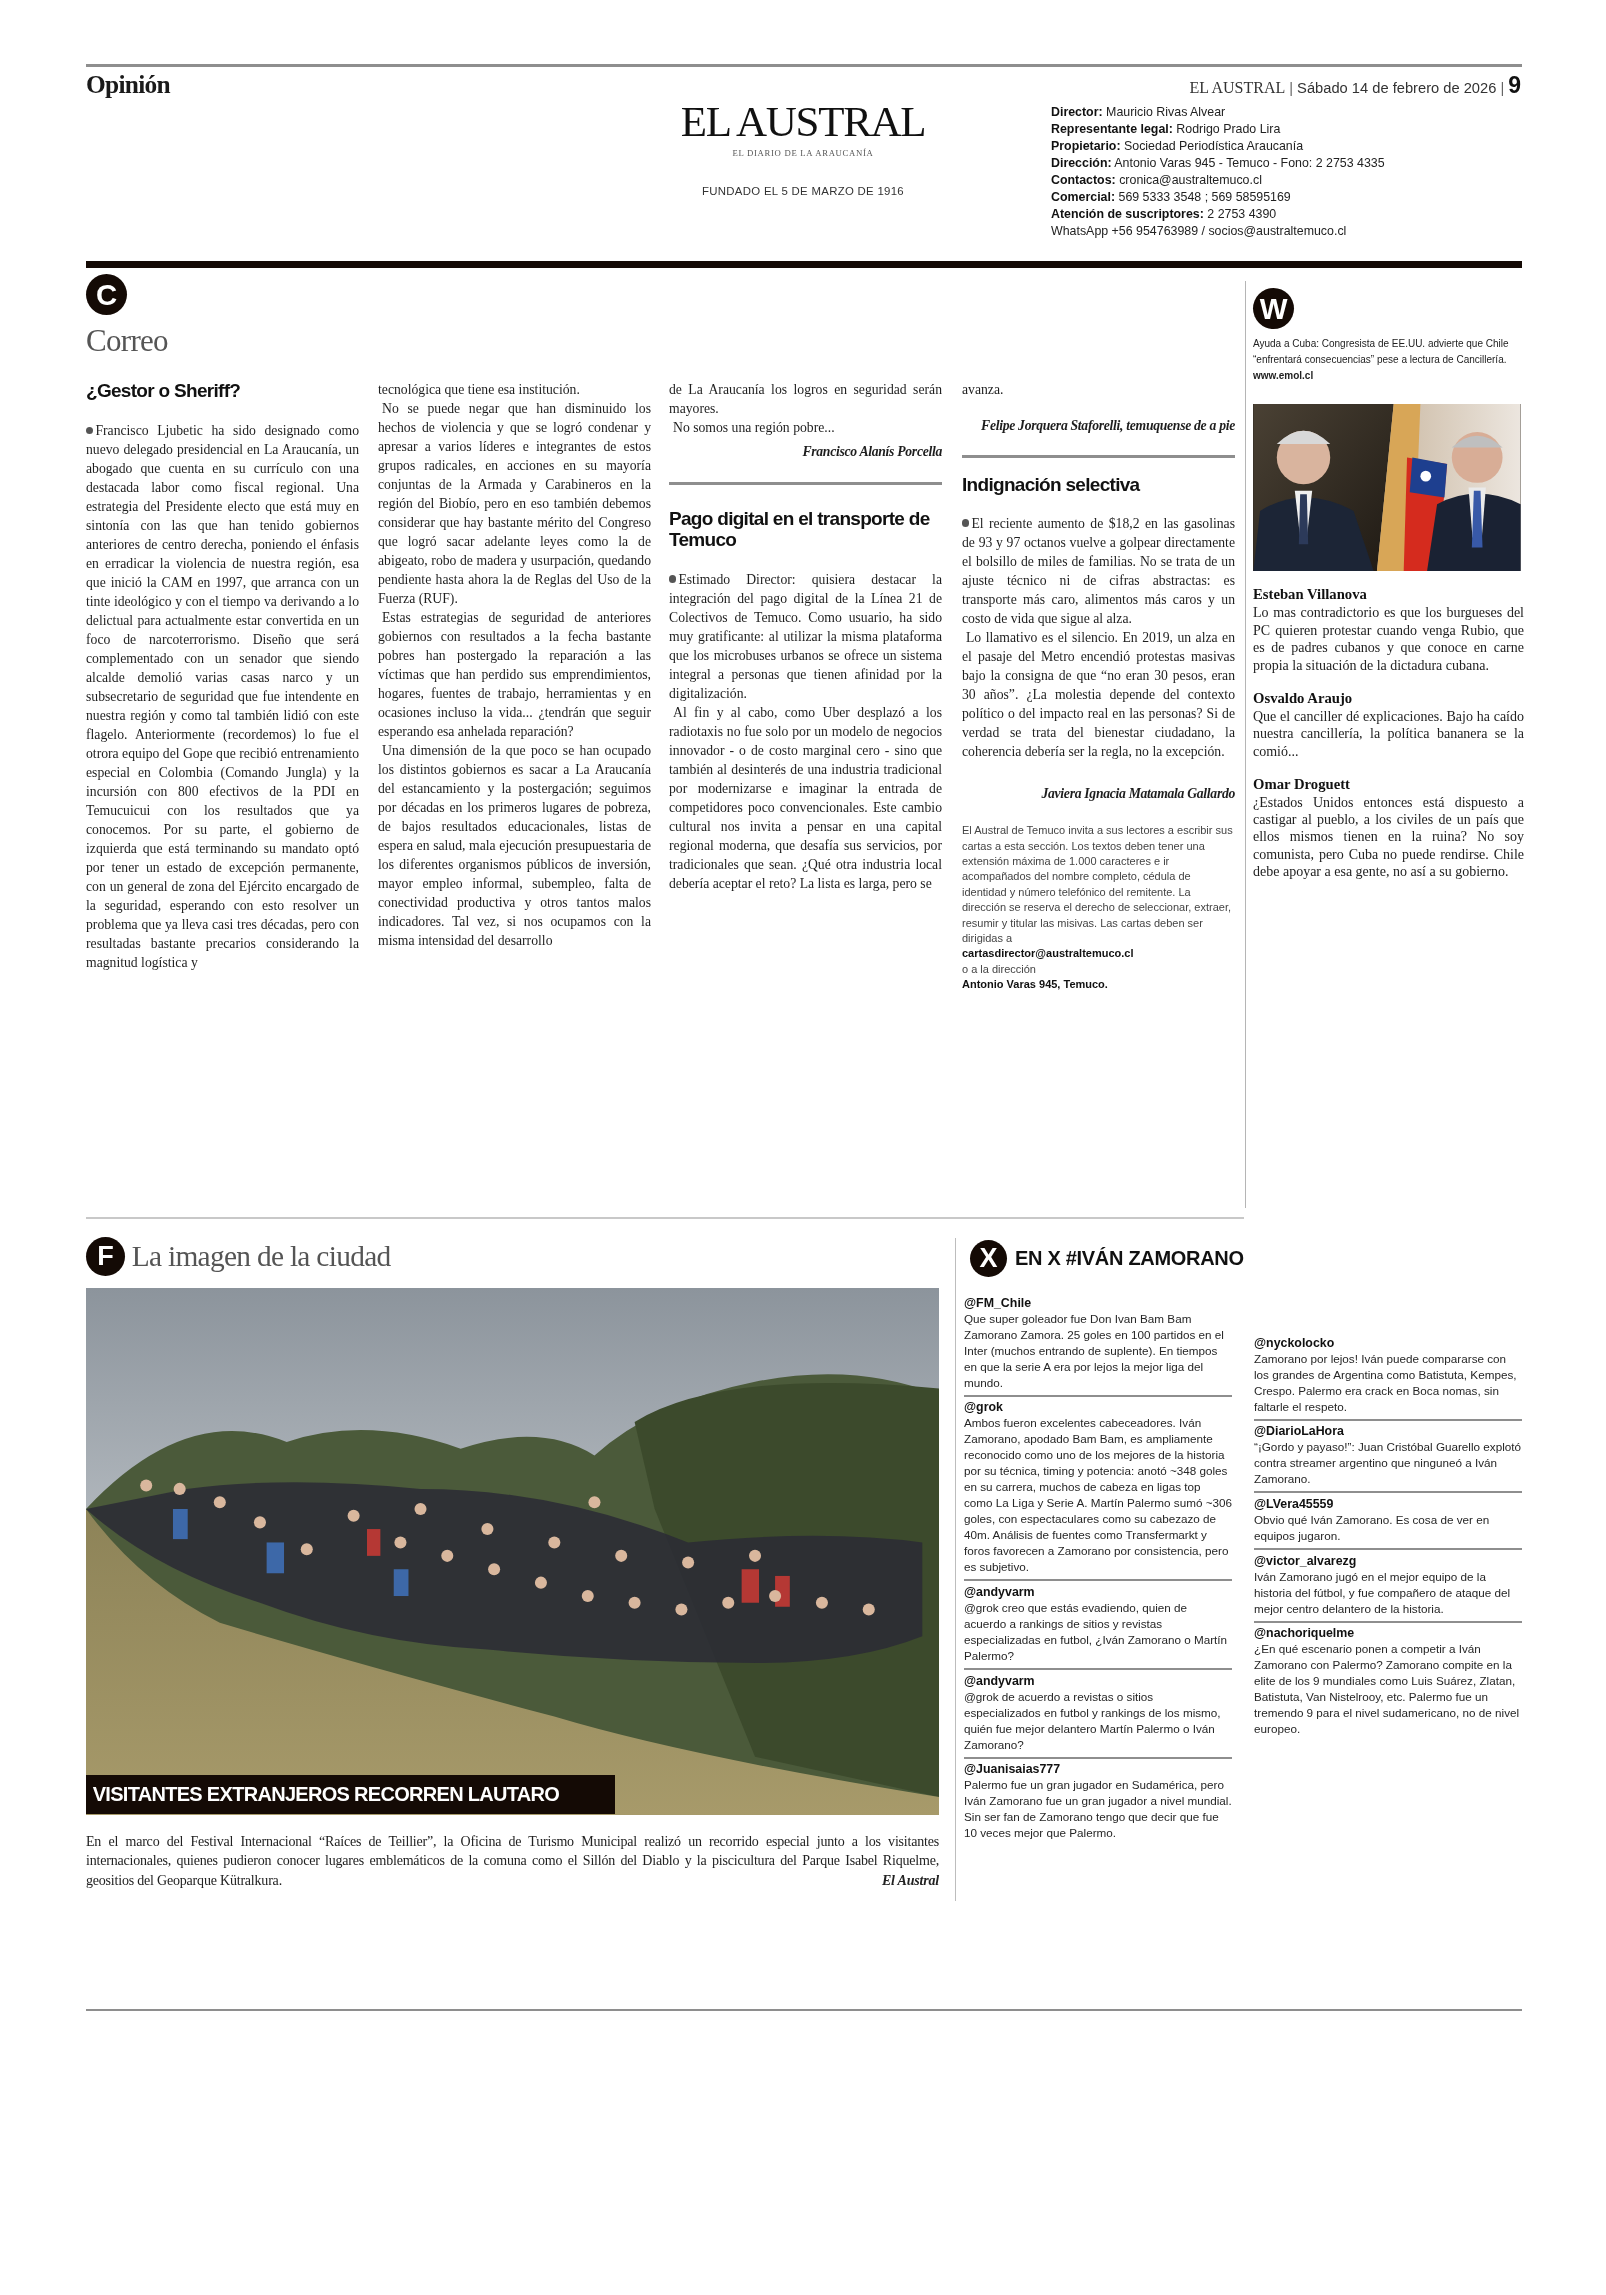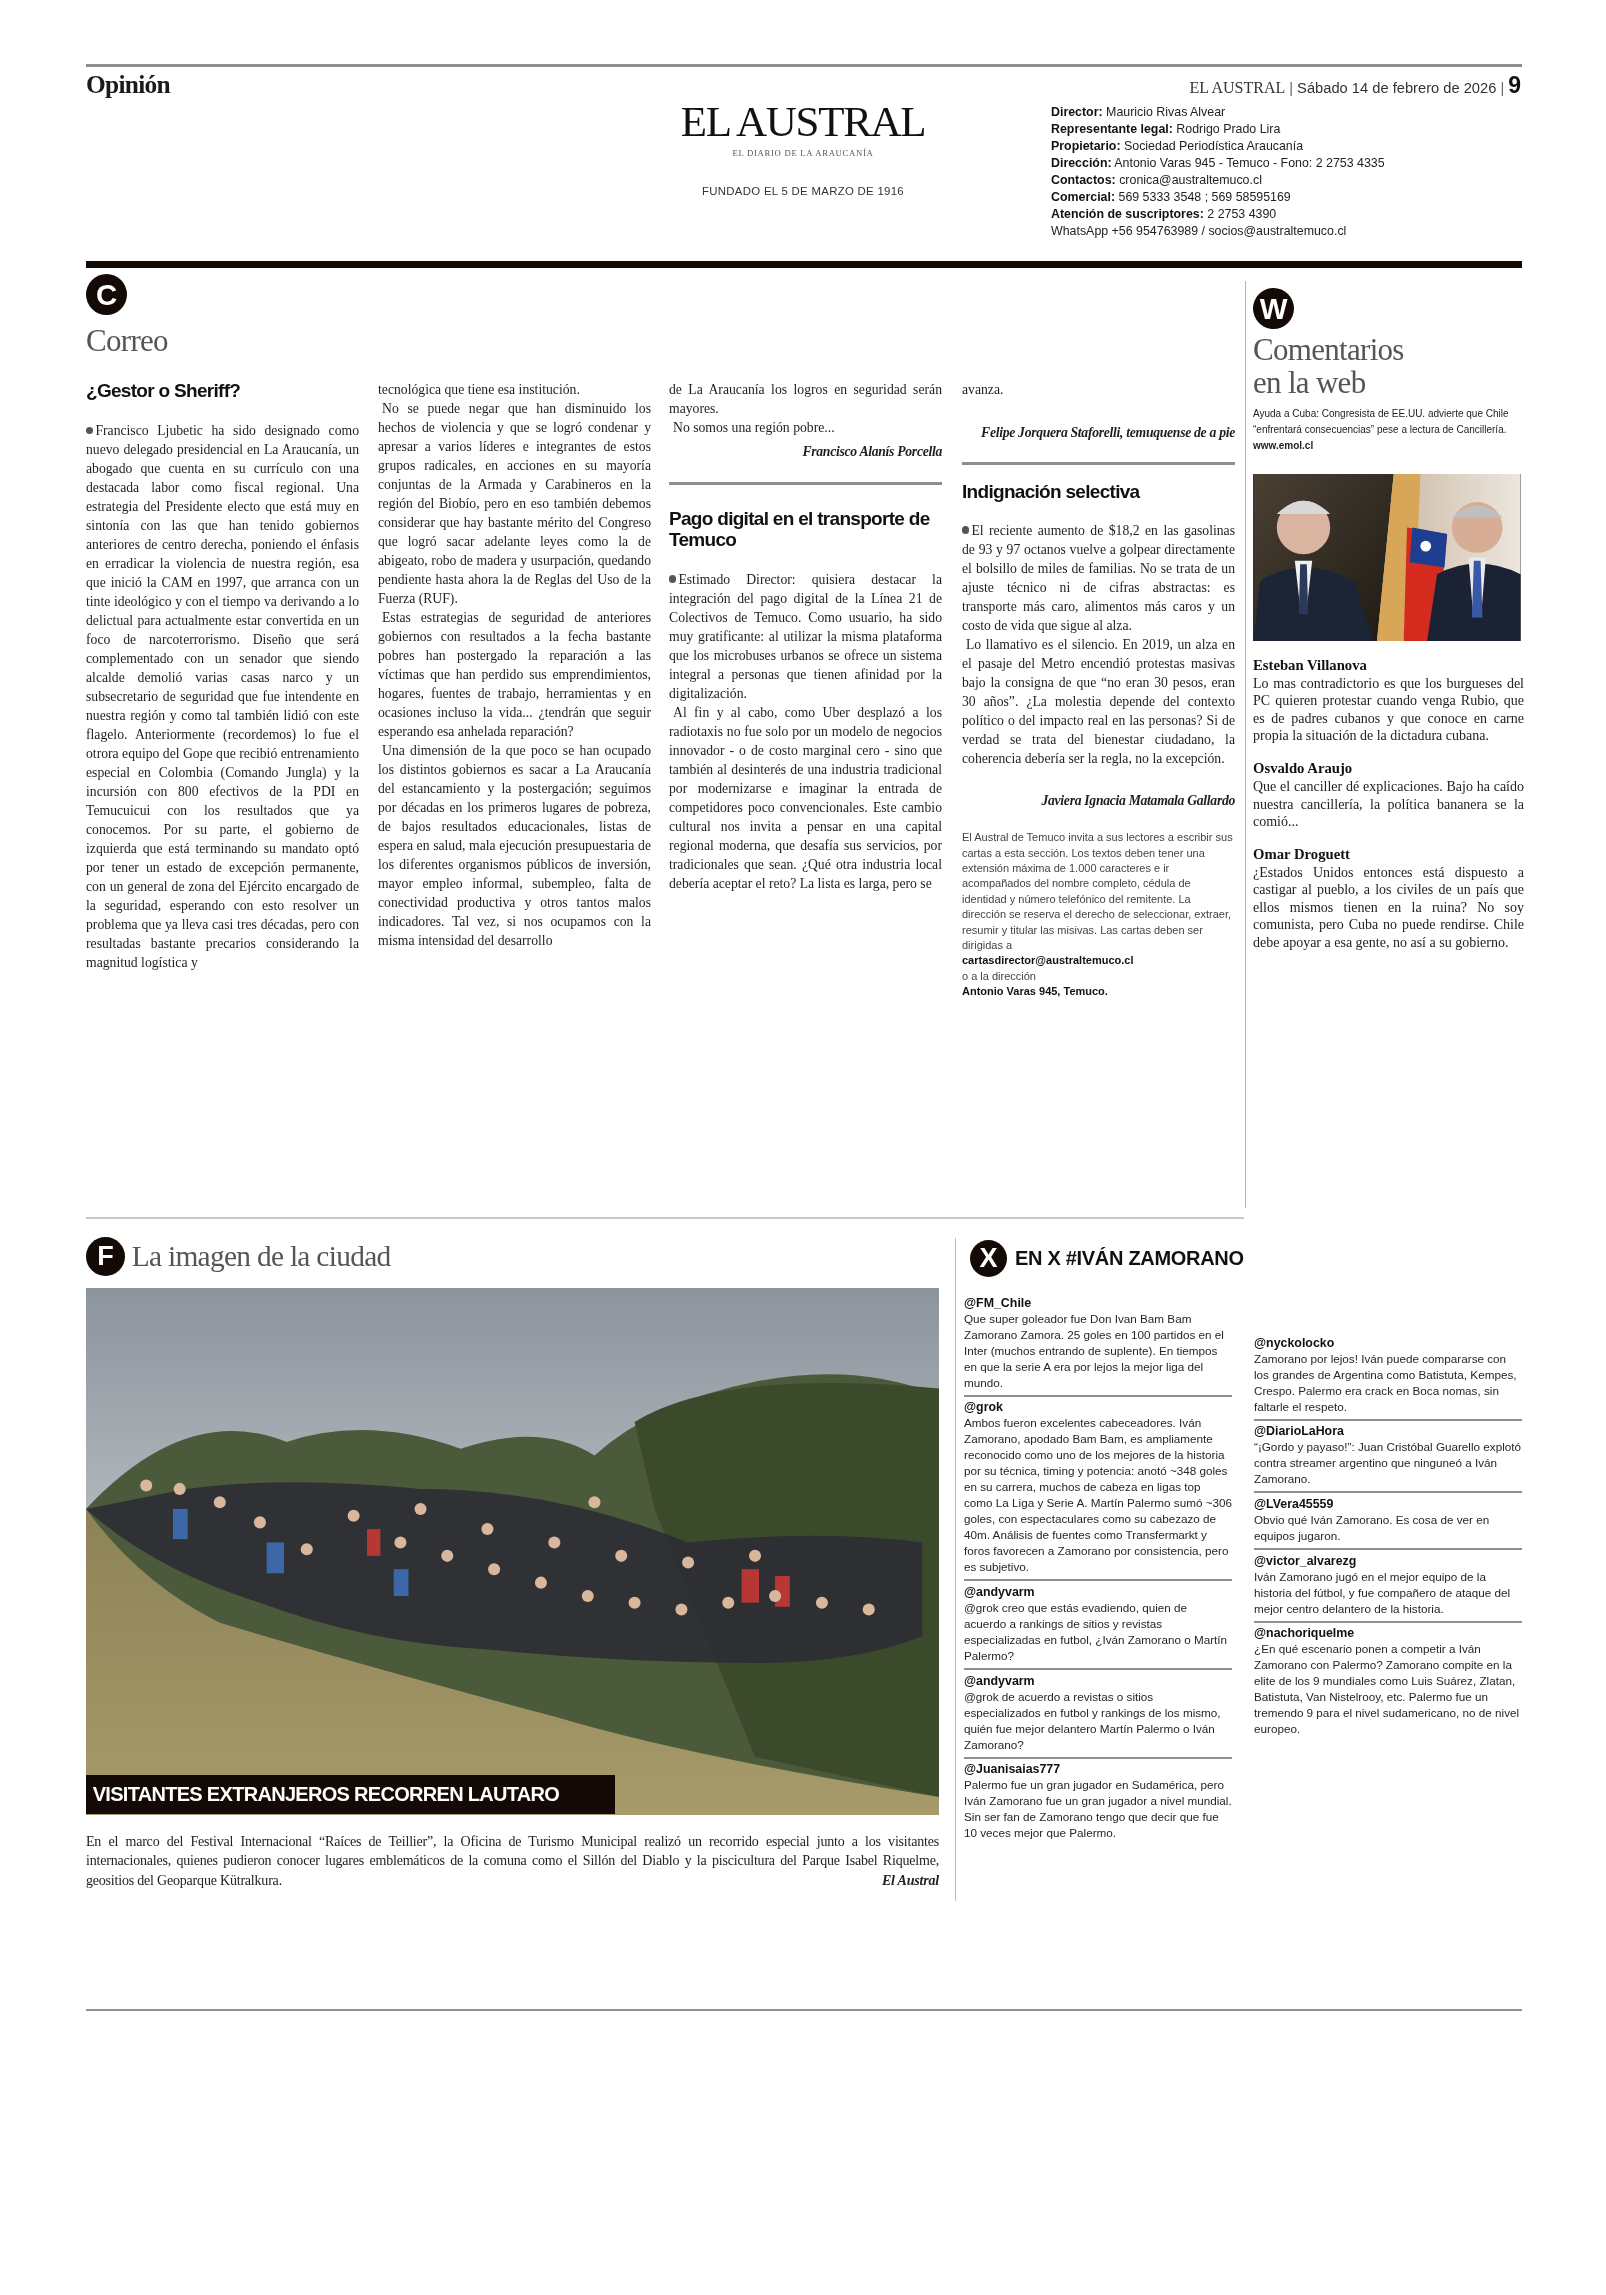--- a/index.html
+++ b/index.html
@@ -123,42 +123,38 @@
   <p>No somos una región pobre...</p>
   <div class="signature" style="margin-top:5px;">Francisco Alanís Porcella</div>
   <div class="col-rule" style="margin-top:21.4px;"></div>
   <div class="headline" style="margin-top:23px; margin-bottom:19px;">Pago digital en el transporte de Temuco</div>
   <p class="first"><span class="bullet"></span><span>Estimado Director: quisiera destacar la integración del pago digital de la Línea 21 de Colectivos de Temuco. Como usuario, ha sido muy gratificante: al utilizar la misma plataforma que los microbuses urbanos se ofrece un sistema integral a personas que tienen afinidad por la digitalización.</span></p>
   <p>Al fin y al cabo, como Uber desplazó a los radiotaxis no fue solo por un modelo de negocios innovador - o de costo marginal cero - sino que también al desinterés de una industria tradicional por modernizarse e imaginar la entrada de competidores poco convencionales. Este cambio cultural nos invita a pensar en una capital regional moderna, que desafía sus servicios, por tradicionales que sean. ¿Qué otra industria local debería aceptar el reto? La lista es larga, pero se</p>
 </div>
 
 <div class="abs col" style="left:962px; top:380px;">
   <p class="first">avanza.</p>
-  <div class="signature" style="margin-top:24px;">Felipe Jorquera Staforelli, temuquense de a pie</div>
+  <div class="signature" style="margin-top:17px;">Felipe Jorquera Staforelli, temuquense de a pie</div>
   <div class="col-rule" style="margin-top:20px;"></div>
   <div class="headline" style="margin-top:16px; margin-bottom:19px;">Indignación selectiva</div>
   <p class="first"><span class="bullet"></span><span>El reciente aumento de $18,2 en las gasolinas de 93 y 97 octanos vuelve a golpear directamente el bolsillo de miles de familias. No se trata de un ajuste técnico ni de cifras abstractas: es transporte más caro, alimentos más caros y un costo de vida que sigue al alza.</span></p>
   <p>Lo llamativo es el silencio. En 2019, un alza en el pasaje del Metro encendió protestas masivas bajo la consigna de que “no eran 30 pesos, eran 30 años”. ¿La molestia depende del contexto político o del impacto real en las personas? Si de verdad se trata del bienestar ciudadano, la coherencia debería ser la regla, no la excepción.</p>
   <div class="signature" style="margin-top:23px;">Javiera Ignacia Matamala Gallardo</div>
   <div class="notice" style="margin-top:20px;">
     <span>El Austral de Temuco invita a sus lectores a escribir sus cartas a esta sección. Los textos deben tener una extensión máxima de 1.000 caracteres e ir acompañados del nombre completo, cédula de identidad y número telefónico del remitente. La dirección se reserva el derecho de seleccionar, extraer, resumir y titular las misivas. Las cartas deben ser dirigidas a</span><br>
     <b>cartasdirector@australtemuco.cl</b><br>
     <span>o a la dirección</span><br>
     <b>Antonio Varas 945, Temuco.</b>
   </div>
 </div>
 
 <div class="abs vdivider" style="left:1245px; top:281px; height:927px;"></div>
 
 <div class="abs web">
   <div class="badge">W</div>
-  <div class="sec-title" style="margin-top:5.4px;">
-    <span>Comentarios</span><br>
-    <span>en la web</span>
-  </div>
   <div class="lead">
     <span>Ayuda a Cuba: Congresista de EE.UU. advierte que Chile “enfrentará consecuencias” pese a lectura de Cancillería.</span>
     <b>www.emol.cl</b>
   </div>
   <div class="photo">
     <svg width="268" height="167" viewBox="0 0 400 250">
       <defs>
         <linearGradient id="bgL" x1="0" y1="0" x2="1" y2="1">
             <stop offset="0" stop-color="#4a4134"></stop>
             <stop offset="1" stop-color="#1f1a14"></stop>

